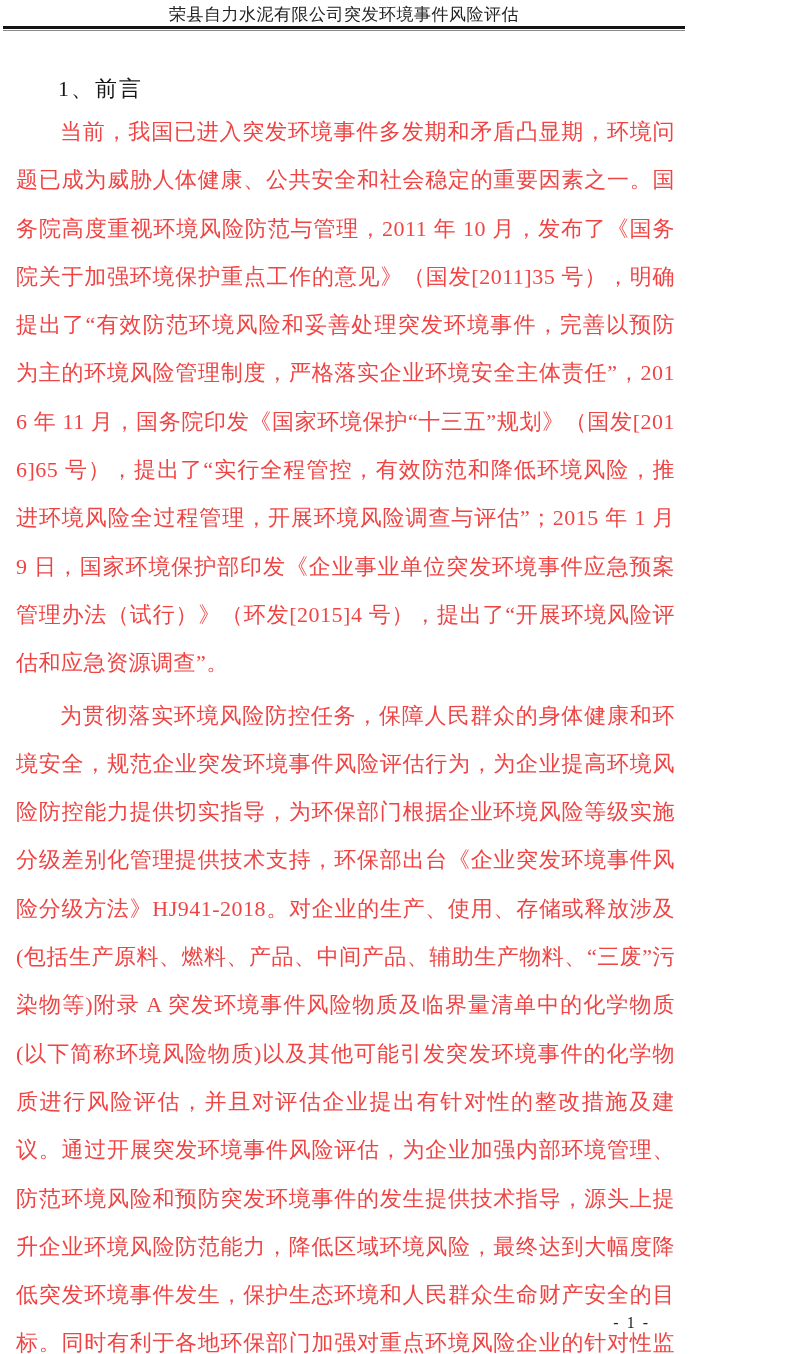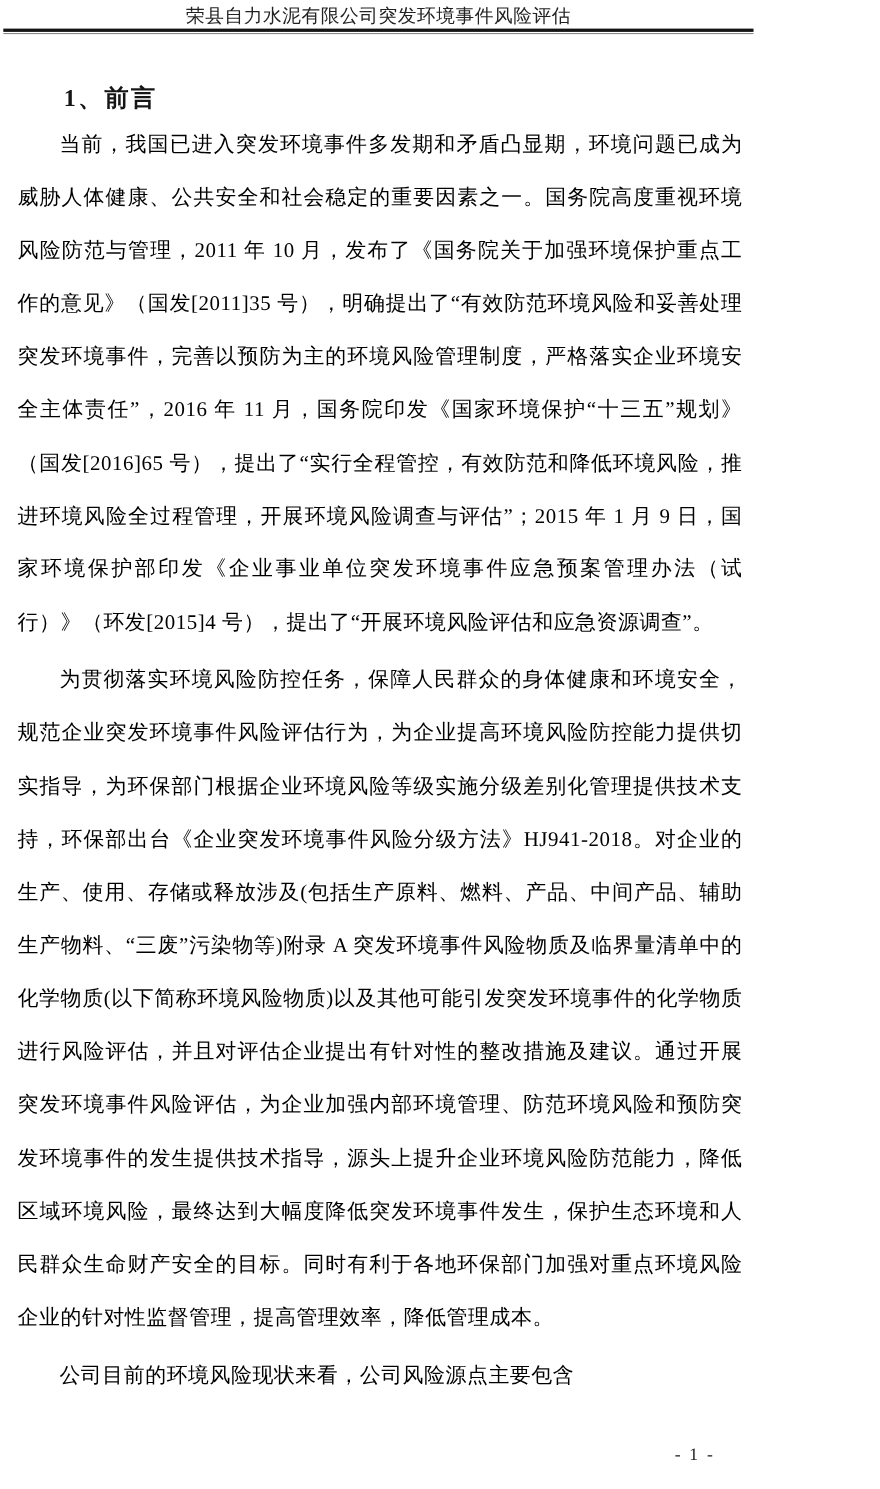--- a/index.html
+++ b/index.html
@@ -45,34 +45,34 @@
   .doc-body {
     position: absolute;
     top: 60px;
     left: 16px;
     right: 13px;
   }
   .section-heading {
     margin: 14px 0 0 42px;
     font-size: 22px;
     line-height: 30px;
-    font-weight: bold;
+    font-weight: normal;
     letter-spacing: 2px;
     color: #161616;
   }
   .para {
     margin: 4px 0 0 0;
-    font-size: 19px;
+    font-size: 22px;
     line-height: 48.3px;
     text-align: justify;
     text-justify: inter-ideograph;
     text-indent: 2em;
     letter-spacing: 0.5px;
     word-break: break-all;
-    color: #000000;
+    color: #ef4444;
   }
   
   .footer {
     position: absolute;
     right: 38px;
     bottom: 22px;
   }
   .page-number {
     font-size: 16px;
     letter-spacing: 2px;

